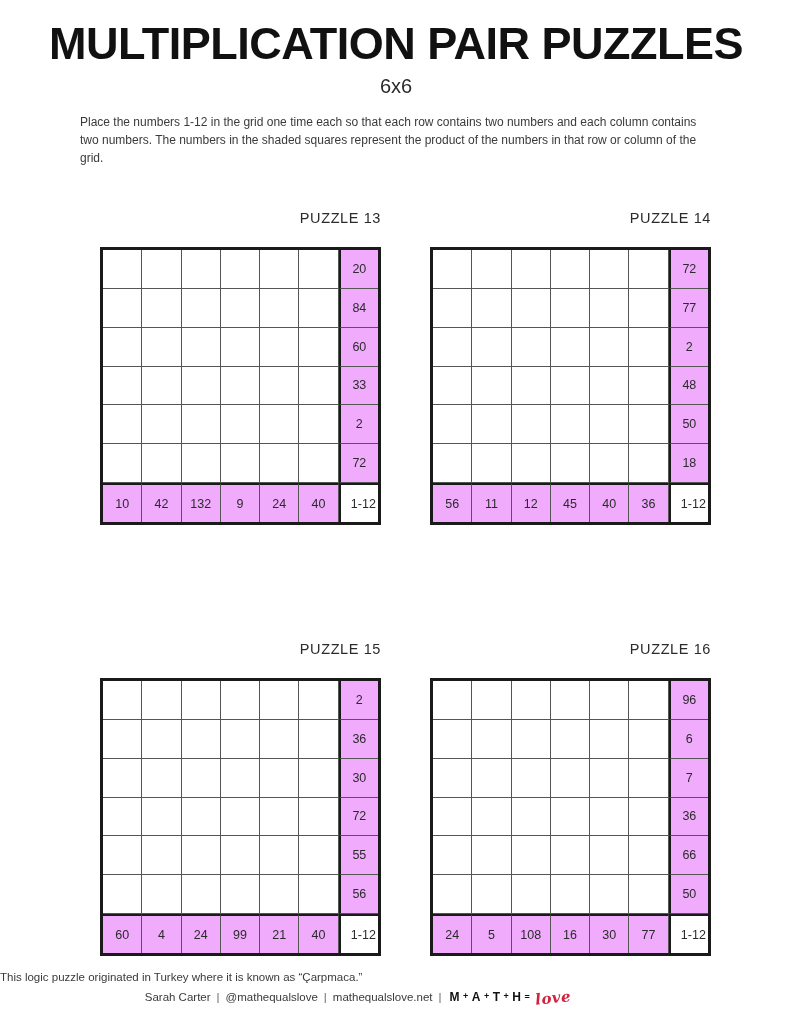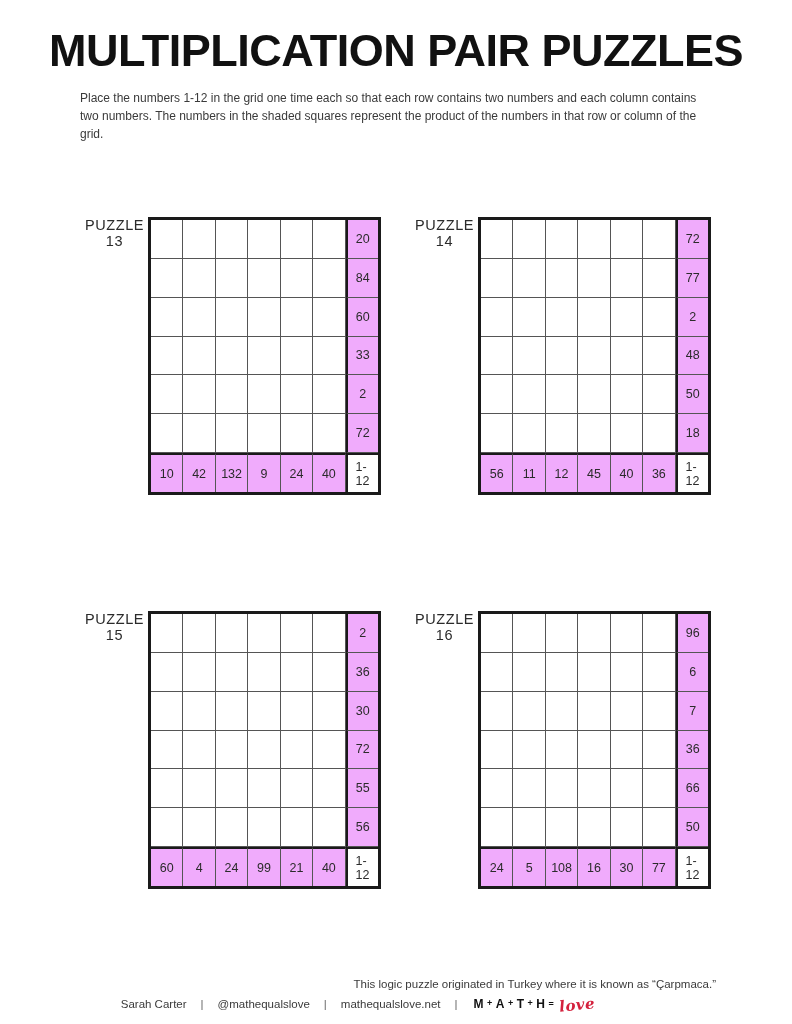--- a/index.html
+++ b/index.html
@@ -25,21 +25,21 @@
     padding: 0;
   }
 
   
   .title {
     text-align: center;
     font-size: 45px;
     font-weight: bold;
     letter-spacing: -0.5px;
     color: #111111;
-    margin-top: 27px;
+    margin-top: 20px;
     line-height: 1.05;
     font-family: "Liberation Sans", sans-serif;
   }
 
   .subtitle {
     text-align: center;
     font-size: 20px;
     color: #2b2b2b;
     margin-top: 8px;
     font-weight: normal;
@@ -66,22 +66,23 @@
     display: flex;
     justify-content: center;
     gap: 30px;
   }
 
   .puzzle-row.second { margin-top: 116px; }
 
   .puzzle-block {
     width: 300px;
     display: flex;
-    flex-direction: row;
-    align-items: flex-start;
+    flex-direction: column;
+    align-items: flex-end;
+    gap: 12px;
   }
 
   .puzzle-label {
     font-size: 14.5px;
     letter-spacing: 0.6px;
     color: #2b2b2b;
     margin-bottom: 9px;
     text-align: center;
   }
 
@@ -115,36 +116,36 @@
   
   .cell.sep-left { border-left: 2px solid #1a1a1a; }
   .cell.sep-top  { border-top: 2px solid #1a1a1a; }
 
   
   .footer {
     position: absolute;
     left: 0;
     bottom: 38px;
     width: 716px;
-    text-align: right;
+    text-align: left;
   }
 
   .footer-line1 {
     font-size: 11.5px;
     color: #3a3a3a;
     margin-bottom: 5px;
   }
 
   .footer-line2 {
     font-size: 11.5px;
     color: #3a3a3a;
     display: flex;
     align-items: center;
     justify-content: center;
-    gap: 8px;
+    gap: 0;
   }
 
   .footer-sep { margin: 0 6px; color: #666; }
 
   .logo {
     display: inline-flex;
     align-items: center;
     font-weight: bold;
     font-size: 12px;
     letter-spacing: 0.5px;
@@ -174,20 +175,21 @@
     transform: rotate(-6deg) translateY(1px);
     display: inline-block;
   }
 </style>
 </head>
 <body>
 
 <div class="page">
 
   <div class="title">MULTIPLICATION PAIR PUZZLES</div>
+  <div class="subtitle">6x6</div>
   <div class="instructions">Place the numbers 1-12 in the grid one time each so that each row contains two numbers and each column contains two numbers. The numbers in the shaded squares represent the product of the numbers in that row or column of the grid.</div>
 
   <div class="puzzle-area">
     <div class="puzzle-row first">
       <div class="puzzle-block">
         <div class="puzzle-label">PUZZLE 13</div>
         <div class="grid">
             <div class="cell"></div>
             <div class="cell"></div>
             <div class="cell"></div>

